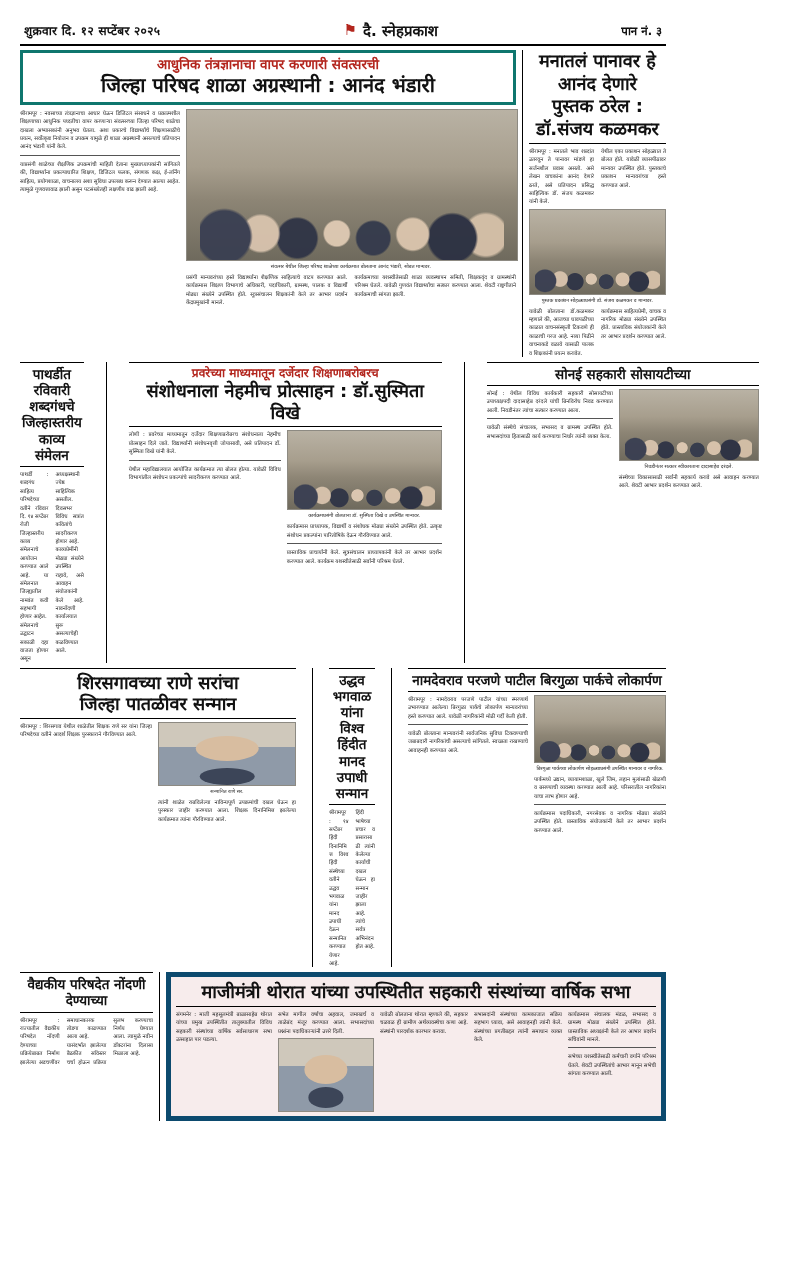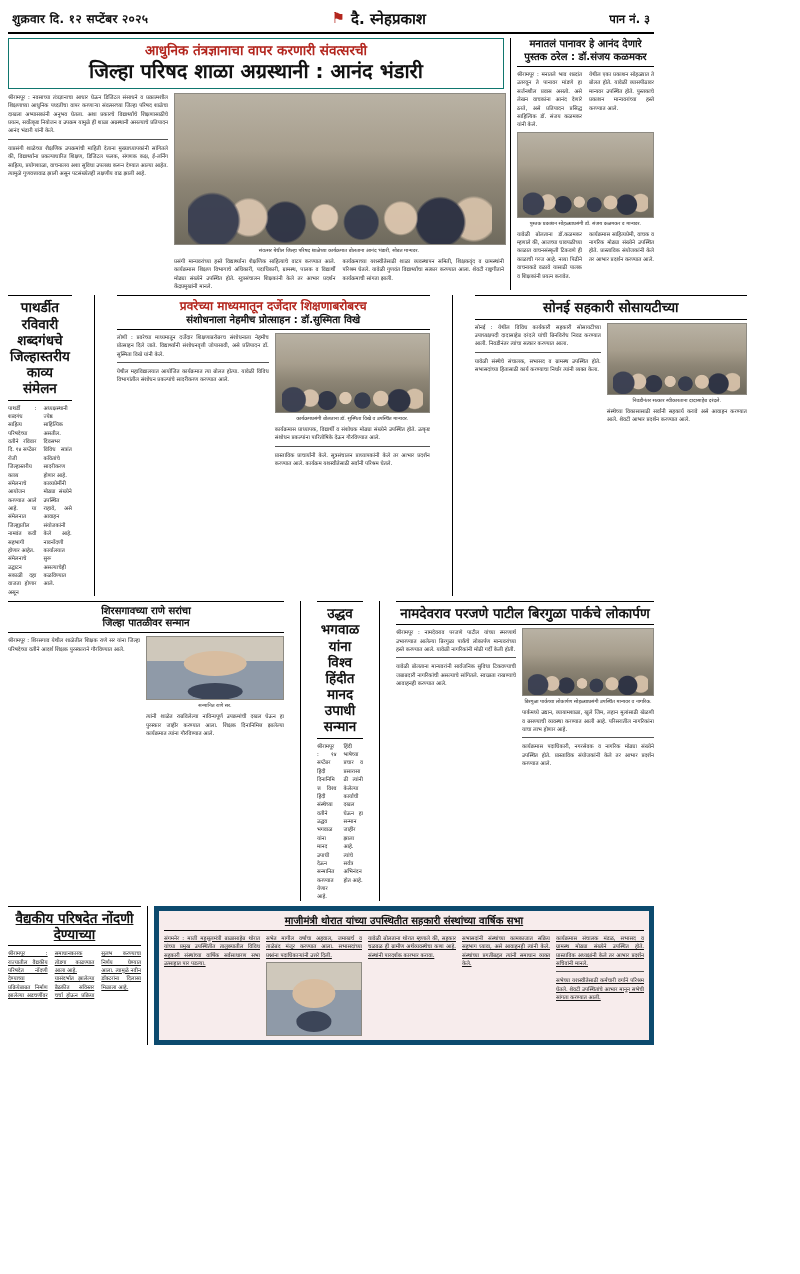--- a/index.html
+++ b/index.html
@@ -6,42 +6,43 @@
   body{
     width:800px;height:1274px;
     background:#ffffff;
     font-family:"DejaVu Sans", sans-serif;
     color:#111;
     overflow:hidden;
   }
   .page{
     width:662px;height:1274px;
     box-sizing:border-box;
-    padding:6px 8px 4px 8px;
+    padding:18px 8px 4px 8px;
     position:relative;
+    margin-left:12px;
   }
   
   .masthead{
     display:flex;align-items:center;justify-content:space-between;
     border-bottom:2px solid #000;
     padding:2px 4px 4px 4px;
     margin-bottom:4px;
   }
   .masthead .date{font-size:12px;font-weight:bold;letter-spacing:.3px;}
   .masthead .brand{display:flex;align-items:center;gap:6px;}
   .masthead .brand .flagicon{color:#b3261e;font-size:15px;line-height:1;}
   .masthead .brand .bname{font-size:15px;font-weight:bold;}
   .masthead .pageno{font-size:11.5px;font-weight:bold;}
   .hr-thin{border-top:1px solid #555;margin:4px 0;}
   .hl{
     font-weight:bold;line-height:1.25;
   }
   .hl-red{color:#b3261e;}
   .hl-xl{font-size:20px;}
-  .hl-lg{font-size:10px;}
+  .hl-lg{font-size:18px;}
   .hl-md{font-size:13.5px;}
   .hl-sm{font-size:12px;}
   .body-col{
     font-size:5.4px;line-height:1.55;text-align:justify;
     color:#1a1a1a;hyphens:auto;word-break:break-word;
   }
   .cap{font-size:5px;line-height:1.4;text-align:center;color:#222;}
   .photo{
     background:#c9c6bd;border:1px solid #8d8a82;
     position:relative;overflow:hidden;
@@ -81,34 +82,34 @@
   
   .row{display:flex;gap:6px;}
   .sep-v{width:0;border-left:1px solid #000;}
 
   
   .top{display:flex;gap:6px;}
   .top-left{width:498px;}
   .top-right{width:272px;}
 
   .head-band{
-    border:1px solid #0f766e;padding:3px 6px 4px 6px;text-align:center;
+    border:3px solid #0f766e;padding:3px 6px 4px 6px;text-align:center;
   }
 
   .mid{display:flex;gap:22px;margin-top:5px;}
   .mid-a{width:180px;}
   .mid-b{width:314px;}
   .mid-c{width:272px;}
 
   .third{display:flex;gap:16px;margin-top:5px;}
   .t-a{width:276px;}
   .t-b{width:230px;}
   .t-c{width:258px;}
 
-  .bottom{display:flex;gap:6px;margin-top:5px;text-decoration:underline;}
+  .bottom{display:flex;gap:6px;margin-top:5px;}
   .b-a{width:292px;}
   .b-b{width:484px;}
 
   .sectitle{
     text-align:center;font-weight:bold;line-height:1.2;
   }
   .titlebox{
     border-top:1px solid #000;border-bottom:1px solid #000;
     padding:3px 2px;margin-bottom:3px;
   }

